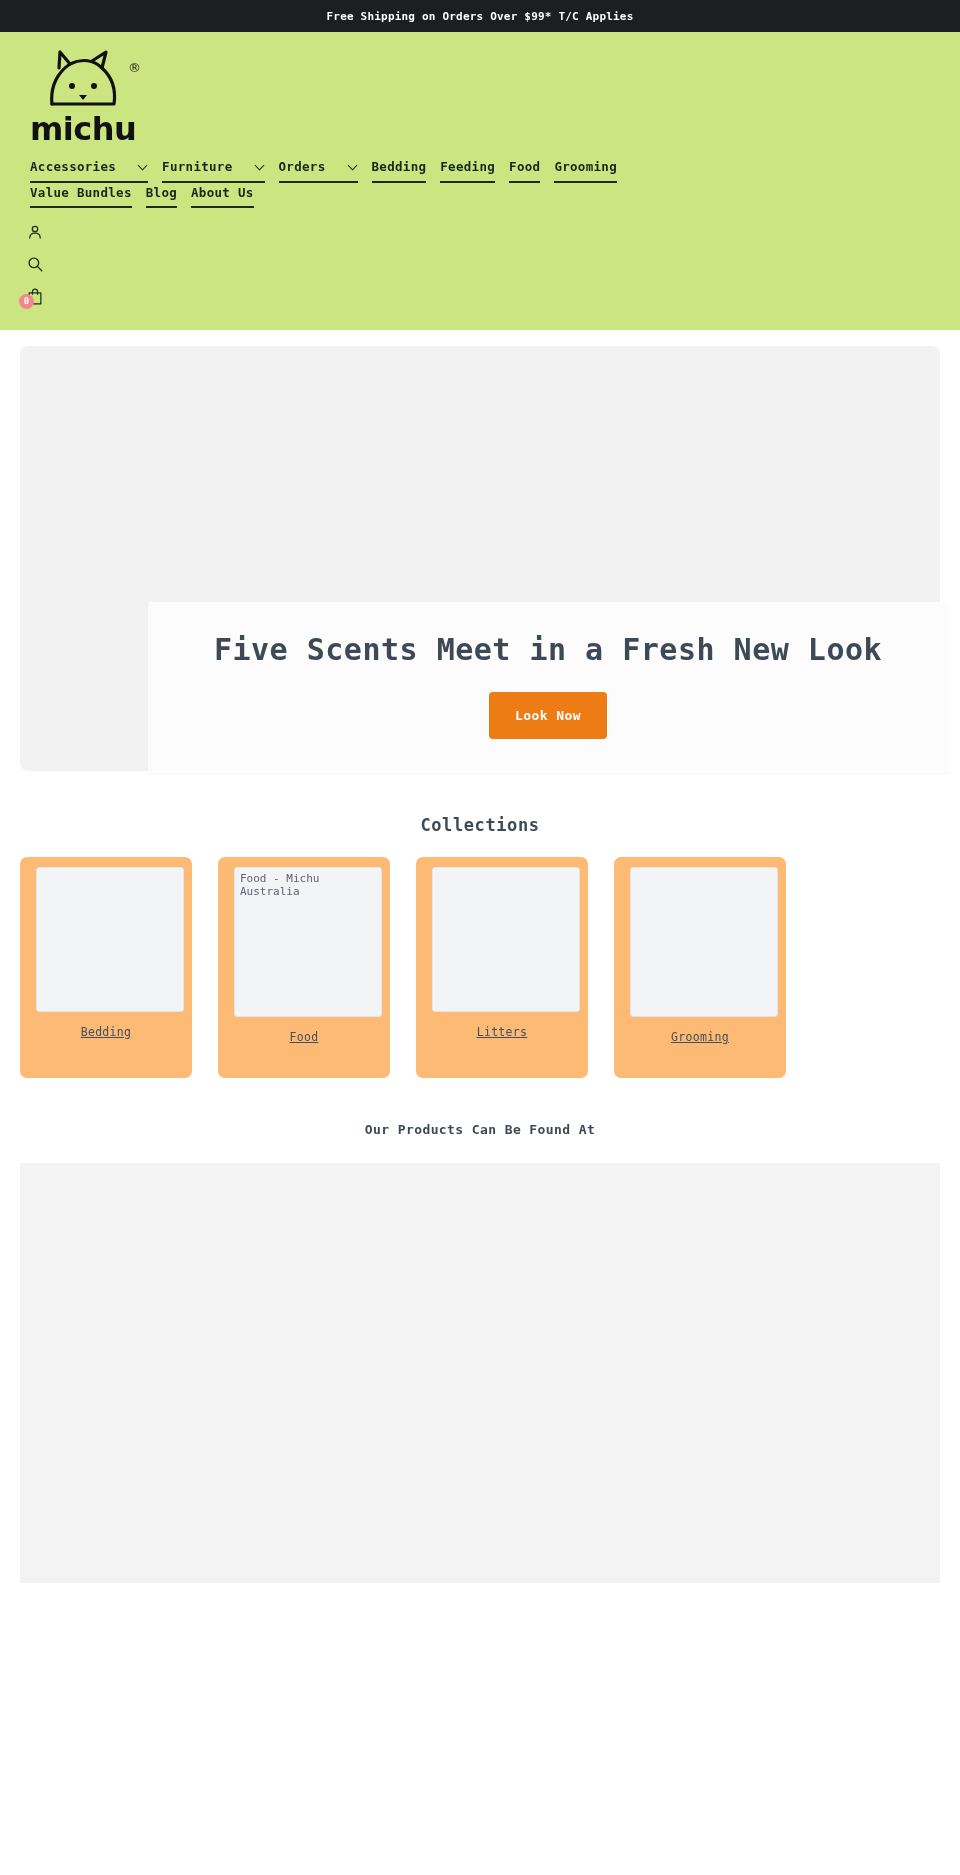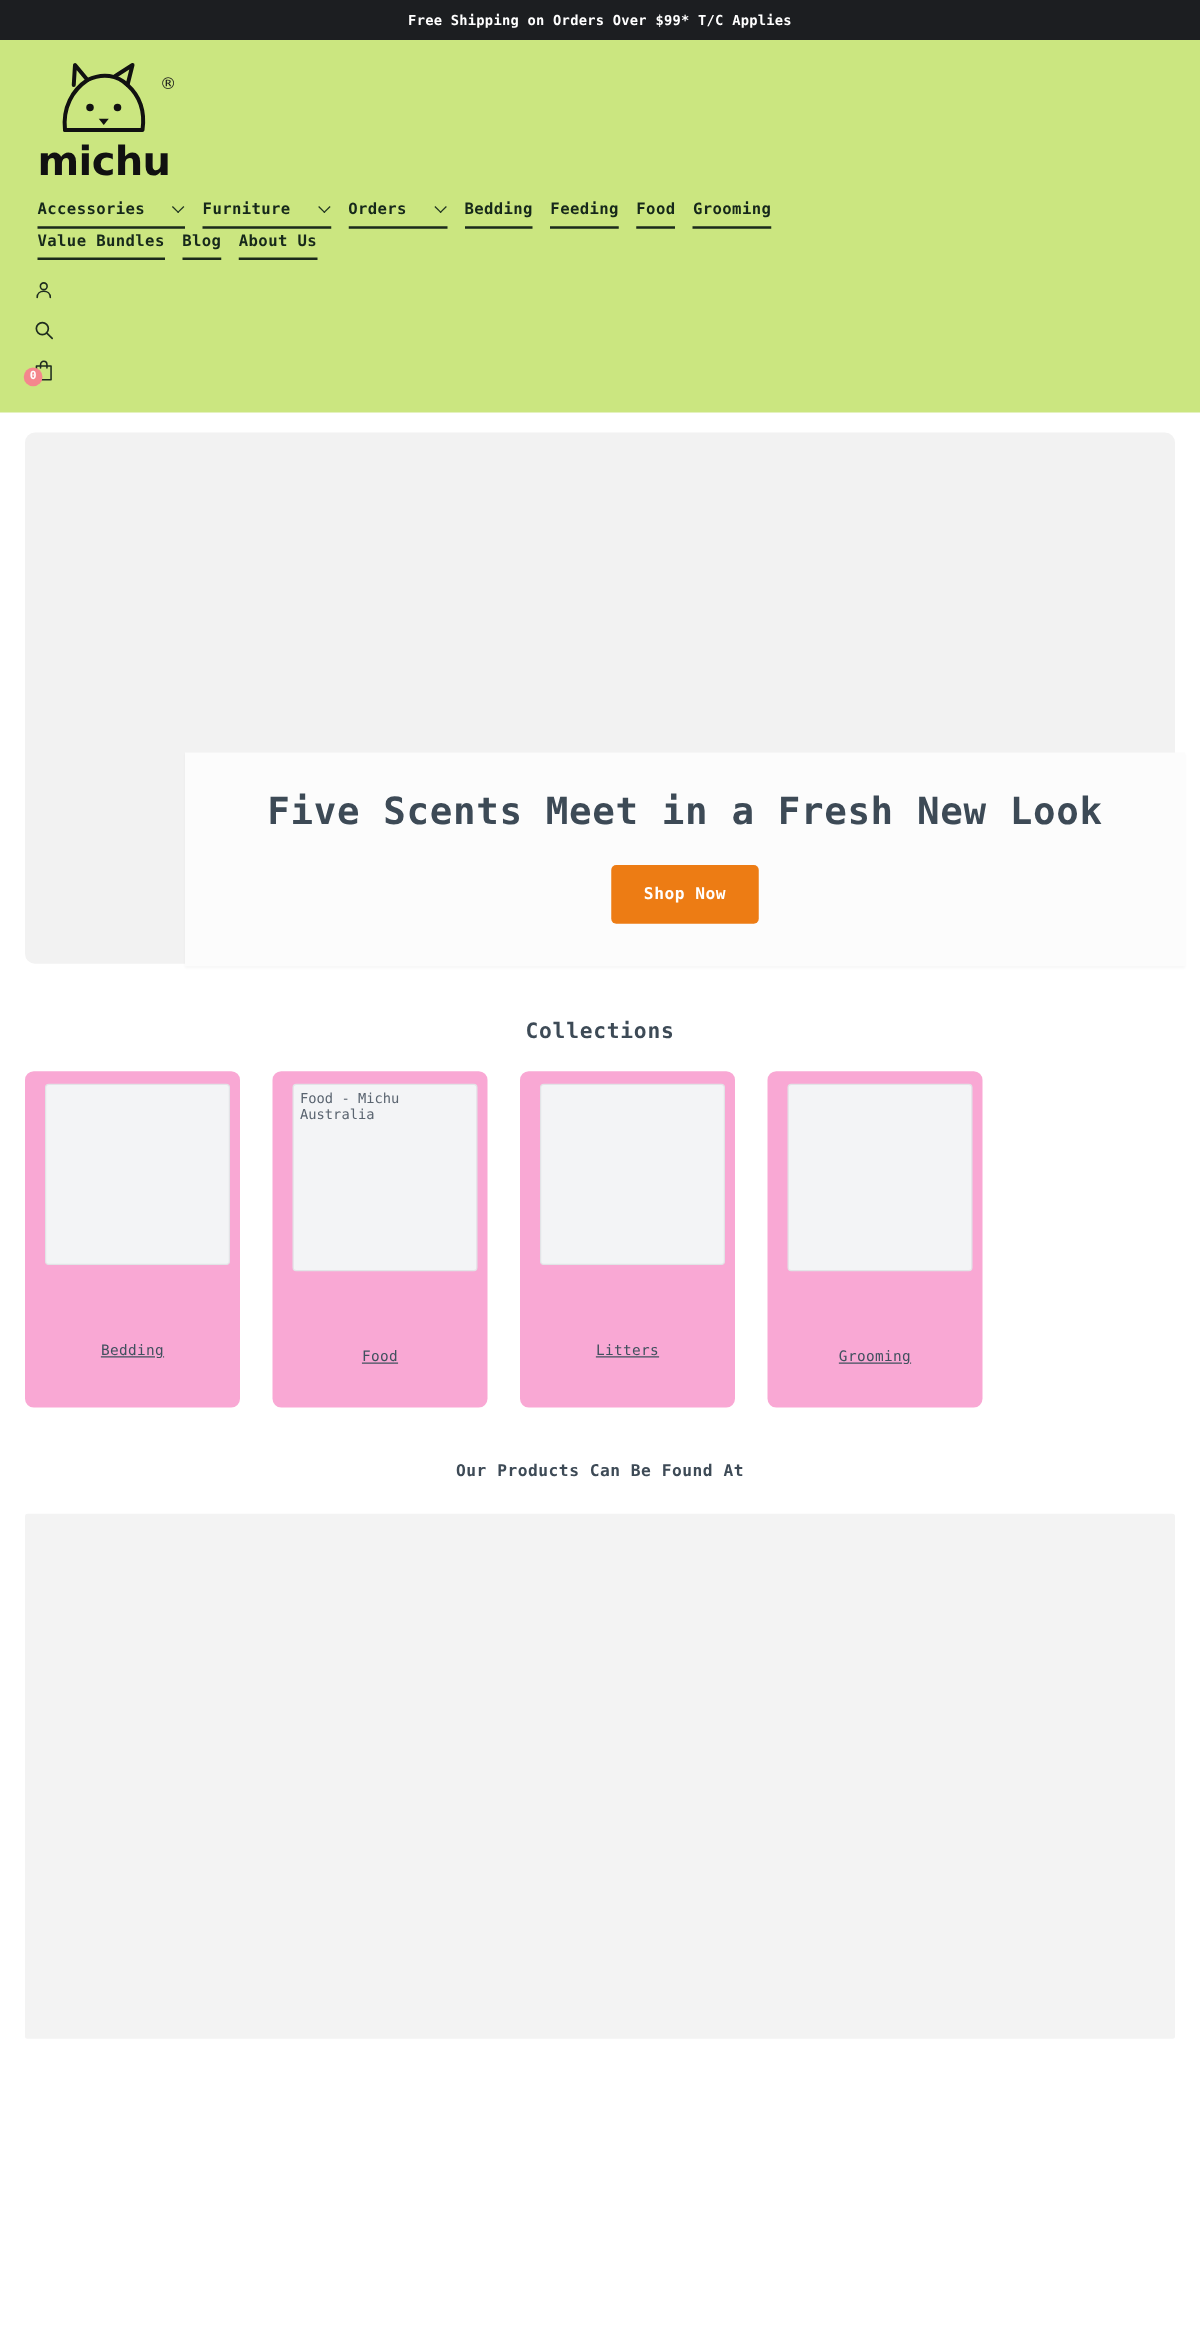--- a/index.html
+++ b/index.html
@@ -205,29 +205,28 @@
 
   .collections-grid {
     margin: 22px 0 0 0;
     padding: 0 20px;
     display: flex;
     flex-wrap: wrap;
     gap: 26px 26px;
     width: 960px;
   }
   .collection-card {
-    background: #f9a8d4;
+    background: #fdba74;
     border-radius: 7px;
     width: 172px;
     padding: 10px 12px 34px 12px;
     display: flex;
     flex-direction: column;
     align-items: center;
     cursor: pointer;
-    gap: 48px;
   }
   .card-img {
     width: 148px;
     height: 145px;
     border: 1px solid #e2e4e7;
     border-radius: 3px;
     background: #f3f4f6;
     font-size: 11px;
     color: #5a6470;
     padding: 4px 5px;
@@ -348,21 +347,21 @@
         <path d="M8.5 10 V6.5 C8.5 4.2 10.1 2.8 12 2.8 C13.9 2.8 15.5 4.2 15.5 6.5 V10" stroke-linecap="round"></path>
       </svg>
       <span class="cart-badge">0</span>
     </div>
   </div>
 </header>
 
 <section class="hero">
   <div class="hero-card">
     <h1 class="hero-title">Five Scents Meet in a Fresh New Look</h1>
-    <button class="hero-cta">Shop Now</button>
+    <button class="hero-cta">Look Now</button>
   </div>
 </section>
 
 <h2 class="section-title">Collections</h2>
 
 <div class="collections-grid">
   <div class="collection-card">
     <div class="card-img"></div>
     <span class="card-label">Bedding</span>
   </div>

